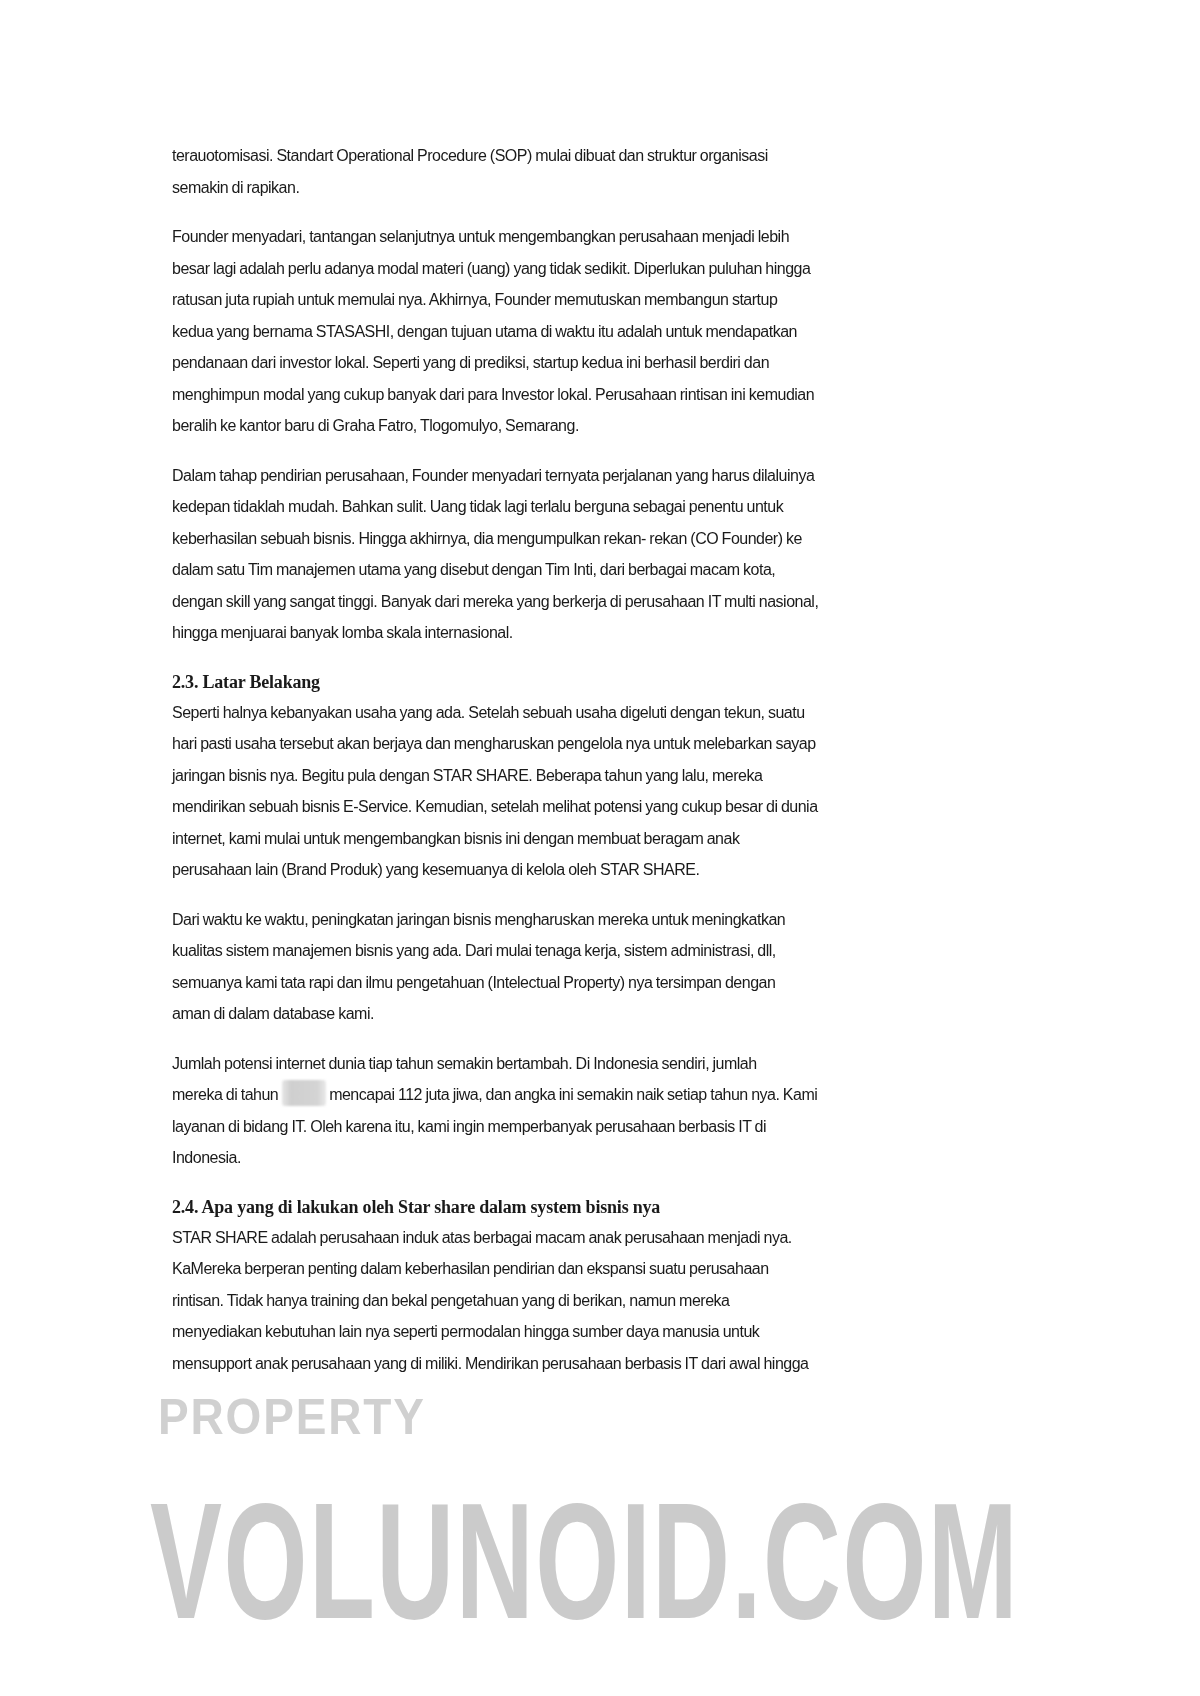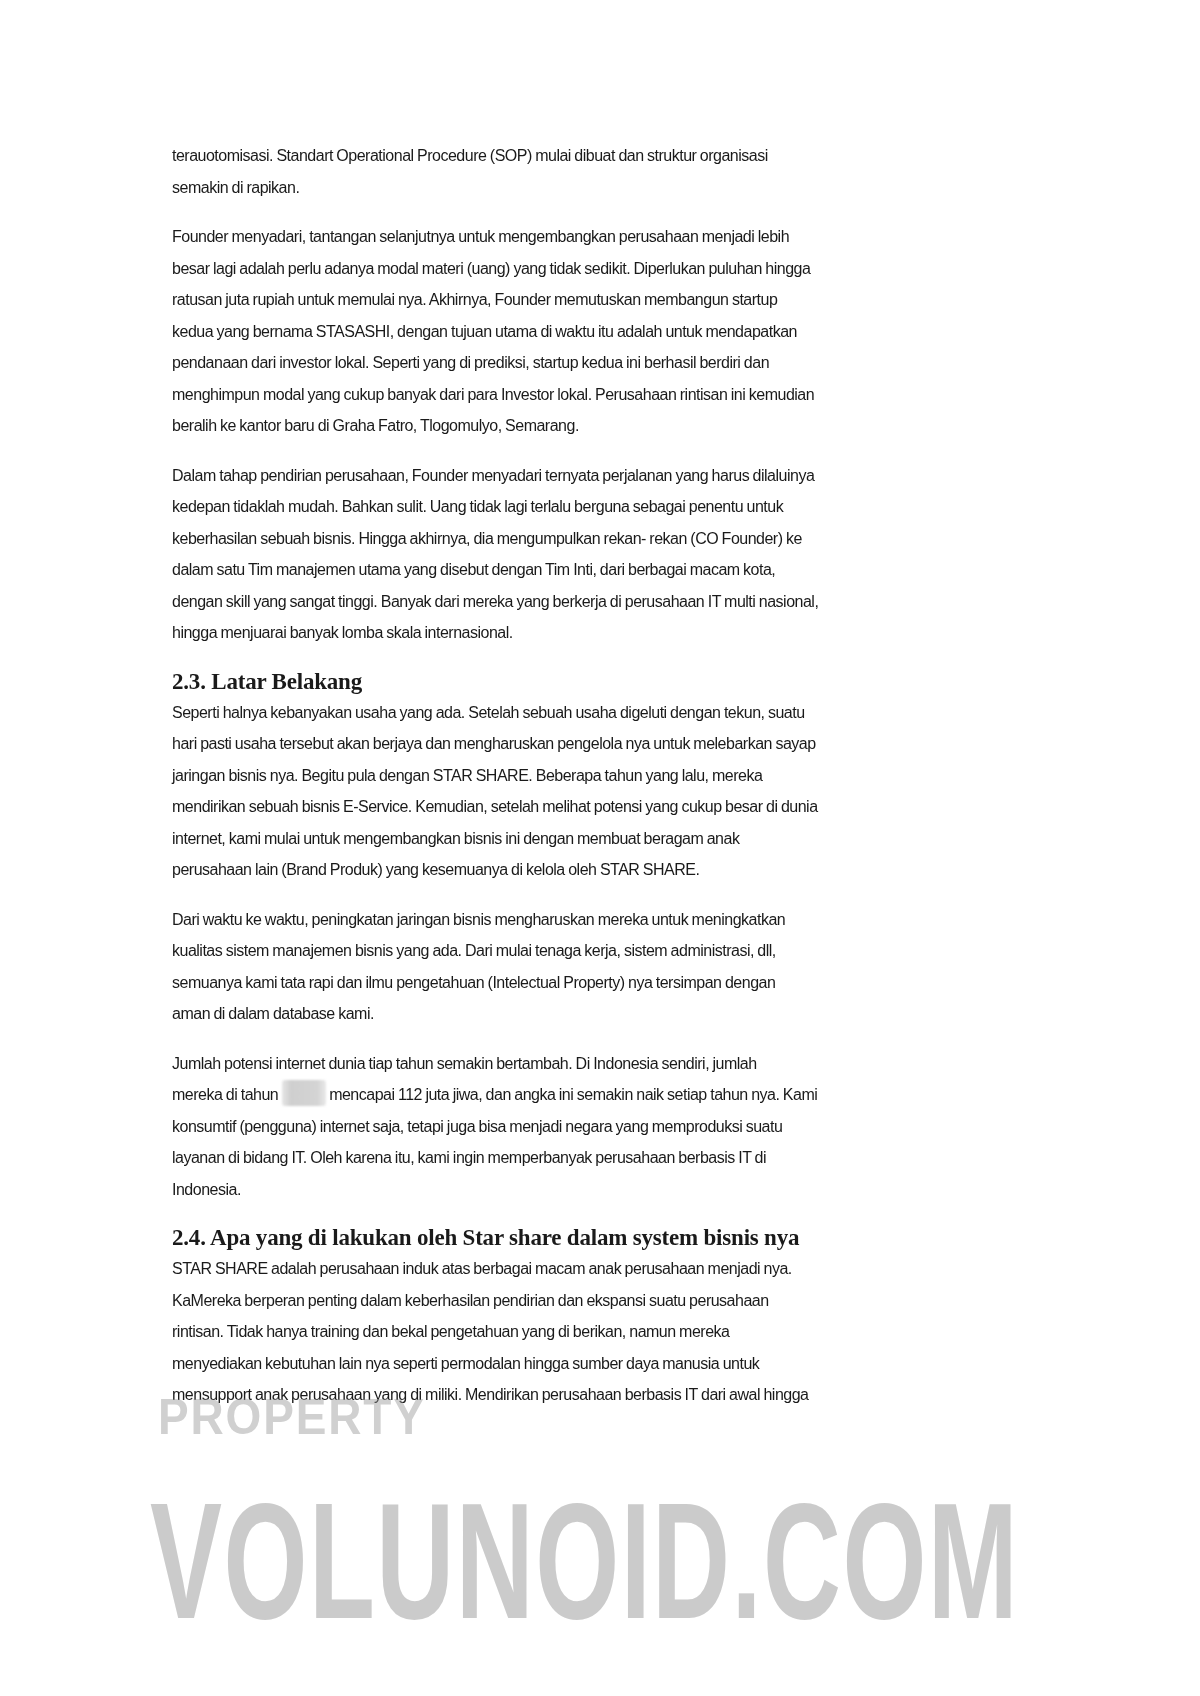--- a/index.html
+++ b/index.html
@@ -36,21 +36,21 @@
       letter-spacing: -0.5px;
       word-spacing: -0.5px;
     }
     .para .line {
       display: block;
       white-space: nowrap;
     }
     h2.heading {
       font-family: "Liberation Serif", serif;
       font-weight: bold;
-      font-size: 23px;
+      font-size: 18px;
       color: #1a1a1a;
       margin: 0;
       line-height: 30px;
       letter-spacing: -0.2px;
     }
     .h23 { margin-top: 74px; }
     .h24 { margin-top: 8px; }
     p.after-head { margin-top: 0; }
     .redacted {
       display: inline-block;
@@ -134,21 +134,20 @@
     <p class="para">
       <span class="line">Dari waktu ke waktu, peningkatan jaringan bisnis mengharuskan mereka untuk meningkatkan</span>
       <span class="line">kualitas sistem manajemen bisnis yang ada. Dari mulai tenaga kerja, sistem administrasi, dll,</span>
       <span class="line">semuanya kami tata rapi dan ilmu pengetahuan (Intelectual Property) nya tersimpan dengan</span>
       <span class="line">aman di dalam database kami.</span>
     </p>
 
     <p class="para">
       <span class="line">Jumlah potensi internet dunia tiap tahun semakin bertambah. Di Indonesia sendiri, jumlah</span>
       <span class="line"><span>mereka di tahun </span><span class="redacted"></span><span> mencapai 112 juta jiwa, dan angka ini semakin naik setiap tahun nya. Kami</span></span>
-      <span class="line">konsumtif (pengguna) internet saja, tetapi juga bisa menjadi negara yang memproduksi suatu</span>
       <span class="line">layanan di bidang IT. Oleh karena itu, kami ingin memperbanyak perusahaan berbasis IT di</span>
       <span class="line">Indonesia.</span>
     </p>
 
     <h2 class="heading h24">2.4. Apa yang di lakukan oleh Star share dalam system bisnis nya</h2>
 
     <p class="para after-head">
       <span class="line">STAR SHARE adalah perusahaan induk atas berbagai macam anak perusahaan menjadi nya.</span>
       <span class="line">KaMereka berperan penting dalam keberhasilan pendirian dan ekspansi suatu perusahaan</span>
       <span class="line">rintisan. Tidak hanya training dan bekal pengetahuan yang di berikan, namun mereka</span>

